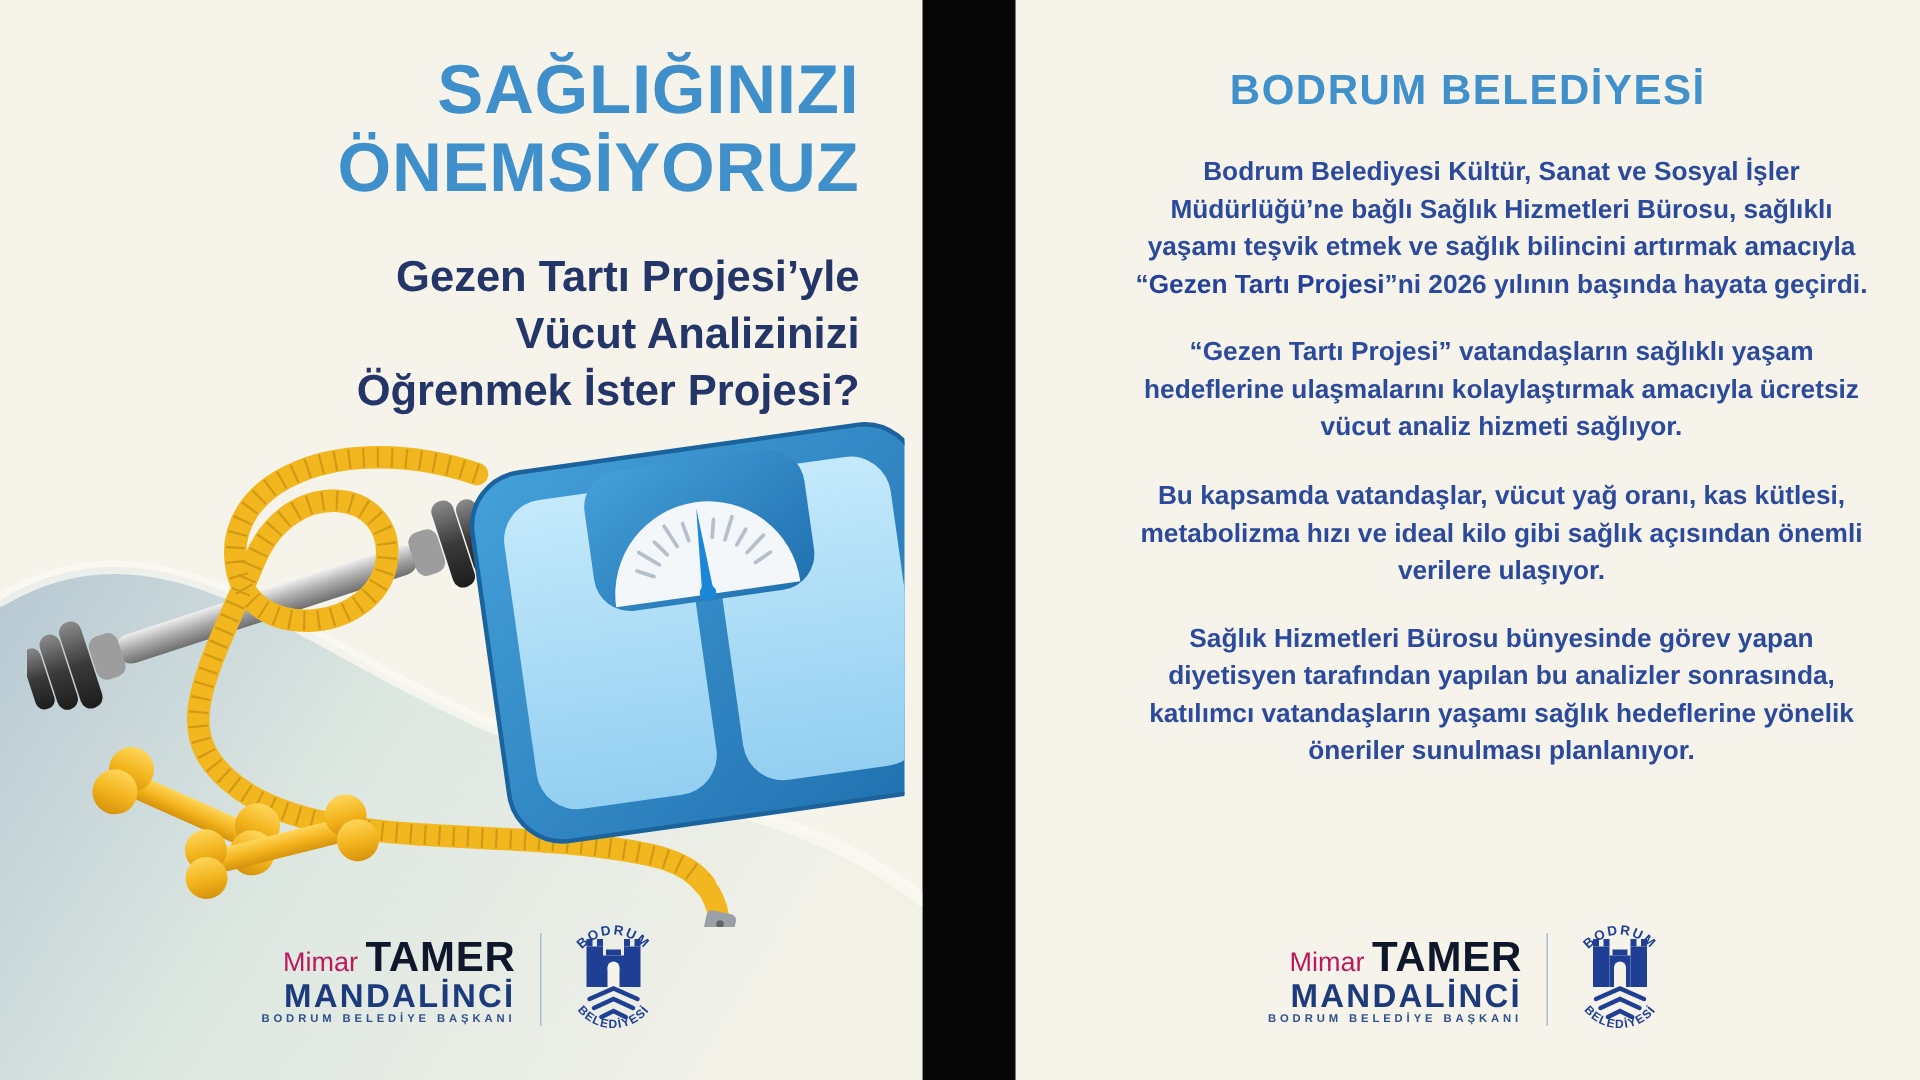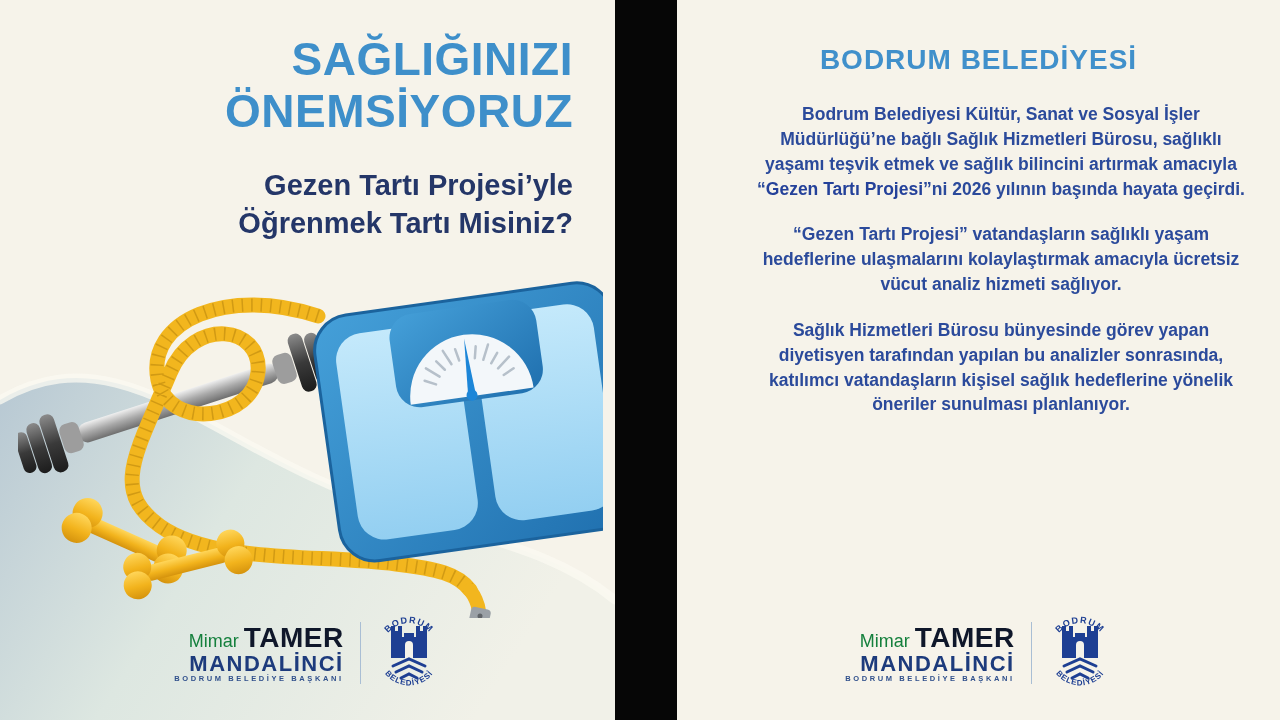--- a/index.html
+++ b/index.html
@@ -26,21 +26,21 @@
   .right-content { position:absolute; top:44px; left:0; width:603px; padding:0 28px; text-align:center; }
   .title-small { font-size:28px; font-weight:700; letter-spacing:1px; color:#4090cb; }
   .title-large { font-size:41px; font-weight:800; letter-spacing:.5px; color:#176bc4; margin-top:4px; }
   .body-copy { margin-top:26px;margin-left:45px; }
   .para { font-size:17.5px; font-weight:600; color:#2b4a9b; line-height:1.42; margin:0 auto 21px; max-width:552px; }
   .para b { font-weight:800; color:#24419a; }
 
   
   .footer { position:absolute; bottom:24px; left:0; width:100%; display:flex; align-items:center; justify-content:center; gap:16px; }
   .mayor-block { text-align:right; line-height:1.05; }
-  .mayor-prefix { font-size:18px; font-weight:400; color:#15803d; }
+  .mayor-prefix { font-size:18px; font-weight:400; color:#be185d; }
   .mayor-first { font-size:28px; font-weight:800; color:#0f172a; letter-spacing:.5px; }
   .mayor-last { font-size:22px; font-weight:700; color:#1d3b7c; letter-spacing:1.5px; }
   .mayor-role { margin-top:0; font-size:7.5px; font-weight:700; letter-spacing:2.6px; color:#30508c; }
   .footer-divider { width:1px; height:62px; background:#a9bed4; }
   .logo-svg { width:64px; height:86px; }
 </style>
 </head>
 <body>
 
 <div class="panel panel-left">
@@ -55,21 +55,22 @@
     </defs>
     <path d="M0,120 C110,55 200,150 330,205 C460,258 545,262 615,320 L615,440 L0,440 Z" fill="url(#waveGrad)"></path>
     <path d="M0,120 C110,55 200,150 330,205 C460,258 545,262 615,320" fill="none" stroke="#fbf9f1" stroke-width="9" stroke-linecap="round" opacity="0.75"></path>
   </svg>
 
   <div class="left-head">
     <div class="headline">SAĞLIĞINIZI</div>
     <div class="headline">ÖNEMSİYORUZ</div>
     <div class="subheadline">
       <div>Gezen Tartı Projesi’yle</div>
-      <div>Öğrenmek Tartı Misiniz?</div>
+      <div>Vücut Analizinizi</div>
+      <div>Öğrenmek İster Projesi?</div>
     </div>
   </div>
 
   <svg class="illus" viewBox="0 0 585 350" aria-hidden="true">
     <defs>
       <linearGradient id="steel" x1="0" y1="0" x2="0" y2="1">
         <stop offset="0" stop-color="#efefef"></stop>
           <stop offset="0.5" stop-color="#a8a8a8"></stop>
           <stop offset="1" stop-color="#6e6e6e"></stop>
       </linearGradient>
@@ -196,21 +197,22 @@
 </div>
 
 <div class="divider-strip"></div>
 
 <div class="panel panel-right">
   <div class="right-content">
     <div class="title-small">BODRUM BELEDİYESİ</div>
     <div class="body-copy">
       <p class="para"><span>Bodrum Belediyesi Kültür, Sanat ve Sosyal İşler Müdürlüğü’ne bağlı Sağlık Hizmetleri Bürosu, sağlıklı yaşamı teşvik etmek ve sağlık bilincini artırmak amacıyla “</span><b>Gezen Tartı Projesi</b><span>”ni 2026 yılının başında hayata geçirdi.</span></p>
       <p class="para">“Gezen Tartı Projesi” vatandaşların sağlıklı yaşam hedeflerine ulaşmalarını kolaylaştırmak amacıyla ücretsiz vücut analiz hizmeti sağlıyor.</p>
-      <p class="para">Sağlık Hizmetleri Bürosu bünyesinde görev yapan diyetisyen tarafından yapılan bu analizler sonrasında, katılımcı vatandaşların kişisel sağlık hedeflerine yönelik öneriler sunulması planlanıyor.</p>
+      <p class="para">Bu kapsamda vatandaşlar, vücut yağ oranı, kas kütlesi, metabolizma hızı ve ideal kilo gibi sağlık açısından önemli verilere ulaşıyor.</p>
+      <p class="para">Sağlık Hizmetleri Bürosu bünyesinde görev yapan diyetisyen tarafından yapılan bu analizler sonrasında, katılımcı vatandaşların yaşamı sağlık hedeflerine yönelik öneriler sunulması planlanıyor.</p>
     </div>
   </div>
 
   <div class="footer">
     <div class="mayor-block">
       <div>
         <span class="mayor-prefix">Mimar </span><span class="mayor-first">TAMER</span>
       </div>
       <div class="mayor-last">MANDALİNCİ</div>
       <div class="mayor-role">BODRUM BELEDİYE BAŞKANI</div>

